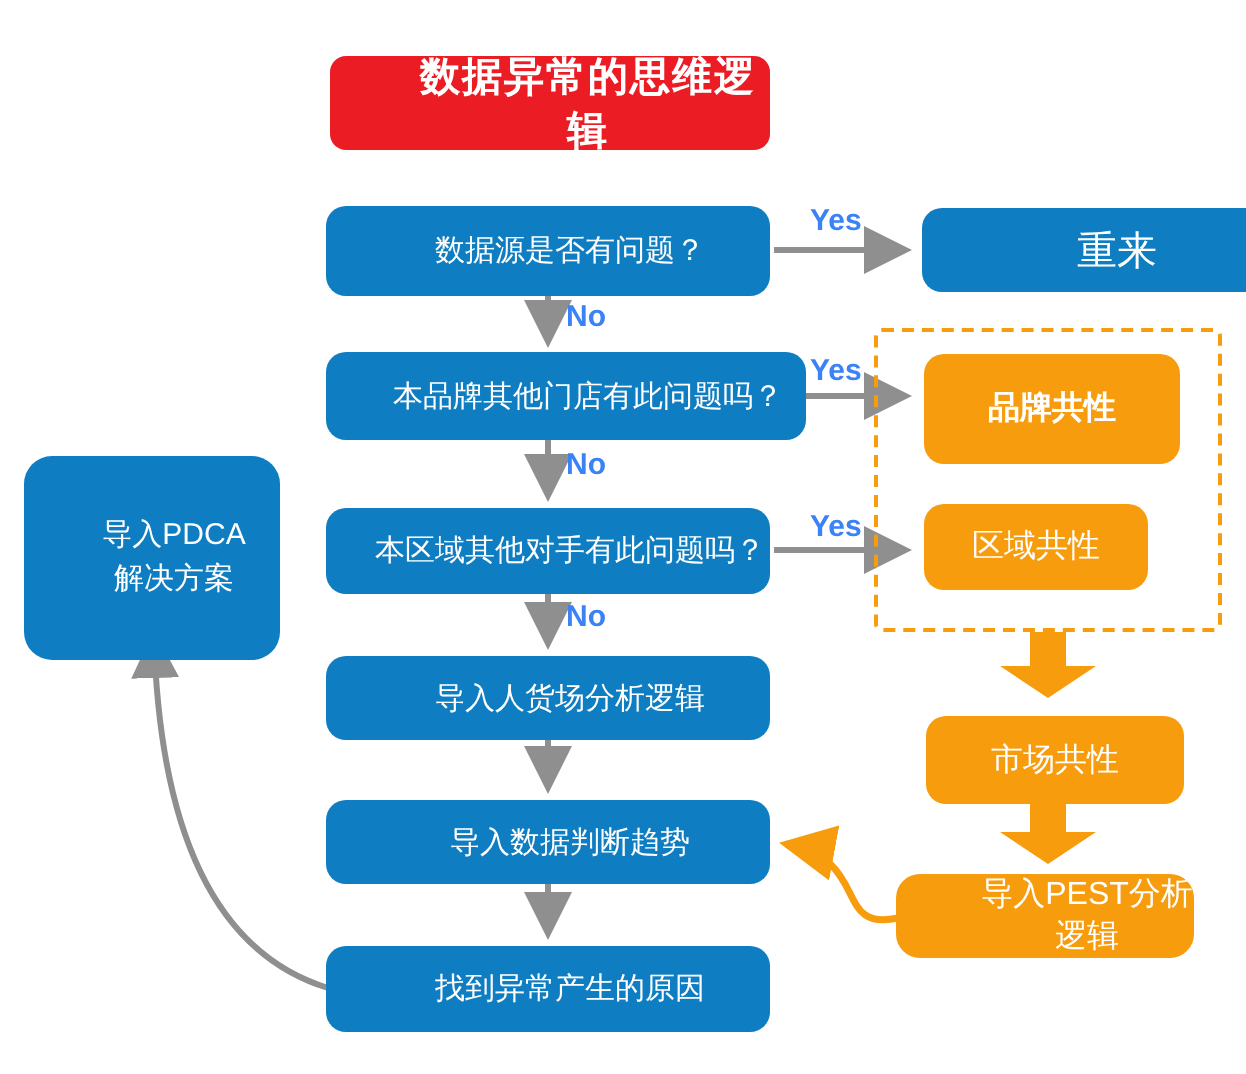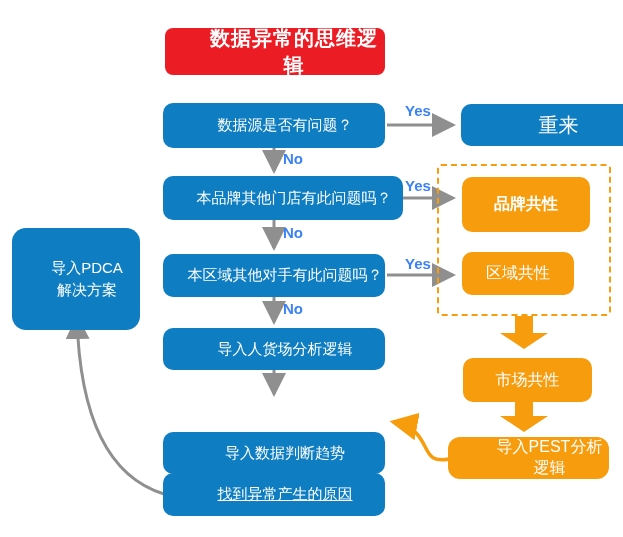--- a/index.html
+++ b/index.html
@@ -55,31 +55,31 @@
     <polygon points="515,316 533,316 533,333 548,333 524,349 500,333 515,333" fill="#F79C0C"></polygon>
     <polygon points="515,400 533,400 533,416 548,416 524,432 500,416 515,416" fill="#F79C0C"></polygon>
   </svg>
 
   <div class="box title-box" style="left:165px;top:28px;width:220px;height:47px;">数据异常的思维逻辑</div>
 
   <div class="box blue" style="left:163px;top:103px;width:222px;height:45px;">数据源是否有问题？</div>
   <div class="box blue" style="left:163px;top:176px;width:240px;height:44px;">本品牌其他门店有此问题吗？</div>
   <div class="box blue" style="left:163px;top:254px;width:222px;height:43px;">本区域其他对手有此问题吗？</div>
   <div class="box blue" style="left:163px;top:328px;width:222px;height:42px;">导入人货场分析逻辑</div>
-  <div class="box blue" style="left:163px;top:400px;width:222px;height:42px;margin-top:32px;">导入数据判断趋势</div>
-  <div class="box blue" style="left:163px;top:473px;width:222px;height:43px;text-decoration:underline;">找到异常产生的原因</div>
+  <div class="box blue" style="left:163px;top:400px;width:222px;height:42px;">导入数据判断趋势</div>
+  <div class="box blue" style="left:163px;top:473px;width:222px;height:43px;">找到异常产生的原因</div>
 
   <div class="box blue" style="left:461px;top:104px;width:173px;height:42px;font-size:20px;">重来</div>
 
   <div class="dashed-group" style="left:437px;top:164px;width:170px;height:148px;"></div>
 
   <div class="box orange" style="left:462px;top:177px;width:128px;height:55px;font-weight:bold;">品牌共性</div>
   <div class="box orange" style="left:462px;top:252px;width:112px;height:43px;">区域共性</div>
   <div class="box orange" style="left:463px;top:358px;width:129px;height:44px;">市场共性</div>
-  <div class="box orange" style="left:448px;top:437px;width:161px;height:42px;border-radius:12px;padding-left:42px;">导入PEST分析逻辑</div>
+  <div class="box orange" style="left:448px;top:437px;width:149px;height:42px;border-radius:12px;padding-left:42px;">导入PEST分析逻辑</div>
 
   <div class="box blue pdca" style="left:12px;top:228px;width:128px;height:102px;">
     <span>导入PDCA</span>
     <span>解决方案</span>
   </div>
 
   <div class="lbl" style="left:405px;top:102px;">Yes</div>
   <div class="lbl" style="left:405px;top:177px;">Yes</div>
   <div class="lbl" style="left:405px;top:255px;">Yes</div>
   <div class="lbl" style="left:283px;top:150px;">No</div>

